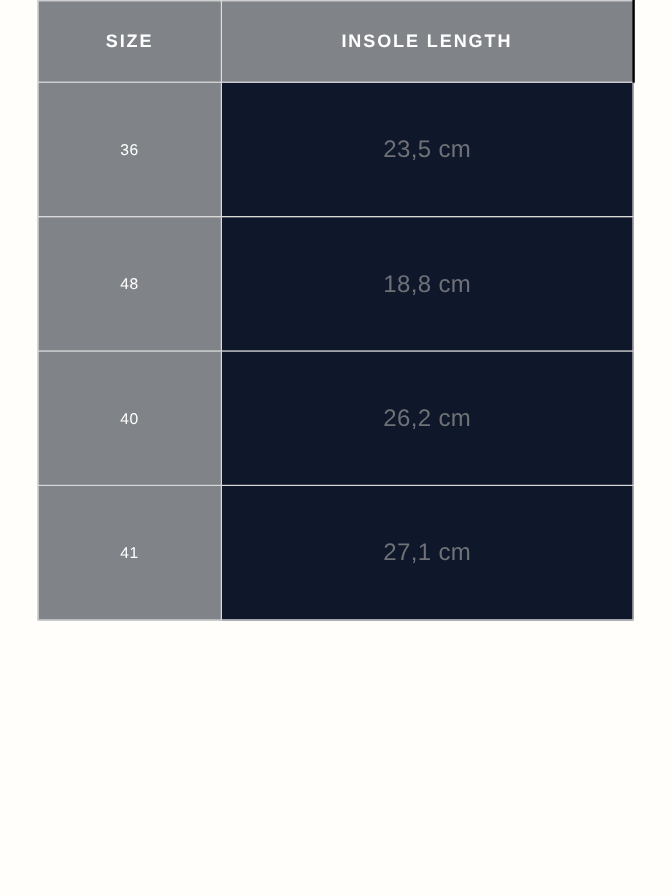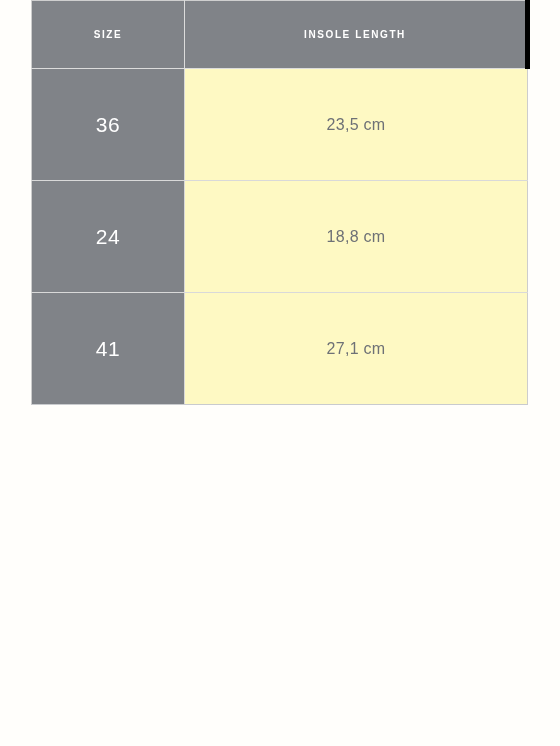--- a/index.html
+++ b/index.html
@@ -32,59 +32,59 @@
   }
 
   .col-size  { width: 153px; }
   .col-len   { width: 343px; }
 
   
   .size-table thead th {
     height: 68px;
     background: #808388;
     color: #ffffff;
-    font-size: 10px;
+    font-size: 15px;
     font-weight: bold;
     letter-spacing: 1.6px;
     text-align: center;
     vertical-align: middle;
     padding: 0;
     border: 1px solid #dcdcdc;
     border-top: 1px solid #cfcfcf;
     box-sizing: border-box;
   }
   .size-table thead th.th-size { border-left: 1px solid #cdcdcd; }
-  .size-table thead th.th-len  { border-right: 5px solid #000000; }
+  .size-table thead th.th-len  { border-right: 2px solid #000000; }
 
   
   .size-table tbody td {
     height: 112px;
     padding: 0;
     text-align: center;
     vertical-align: middle;
     box-sizing: border-box;
     border: 1px solid #d9d9d9;
   }
 
   .cell-size {
     background: #808388;
     color: #ffffff;
-    font-size: 21px;
+    font-size: 13px;
     font-weight: normal;
     letter-spacing: 0.6px;
     border-left: 1px solid #cdcdcd !important;
     border-top-color: #c9ccd0;
     border-bottom-color: #c9ccd0;
     border-right-color: #cfd1d4;
   }
 
   .cell-len {
-    background: #fef9c3;
+    background: #0f172a;
     color: #6e7176;
-    font-size: 16px;
+    font-size: 20px;
     font-weight: normal;
     letter-spacing: 0.3px;
     border-right: 1px solid #cdcdcd !important;
     border-top-color: #dedede;
     border-bottom-color: #dedede;
     border-left-color: #d3d5d8;
   }
 
   
   .size-table tbody tr:last-child td { border-bottom: 1px solid #c9cbce; }
@@ -120,24 +120,32 @@
       <tr>
         <td class="cell-size">
           <span class="cell-inner">36</span>
         </td>
         <td class="cell-len">
           <span class="cell-inner">23,5 cm</span>
         </td>
       </tr>
       <tr>
         <td class="cell-size">
-          <span class="cell-inner">24</span>
+          <span class="cell-inner">48</span>
         </td>
         <td class="cell-len">
           <span class="cell-inner">18,8 cm</span>
+        </td>
+      </tr>
+      <tr>
+        <td class="cell-size">
+          <span class="cell-inner">40</span>
+        </td>
+        <td class="cell-len">
+          <span class="cell-inner">26,2 cm</span>
         </td>
       </tr>
       <tr>
         <td class="cell-size">
           <span class="cell-inner">41</span>
         </td>
         <td class="cell-len">
           <span class="cell-inner">27,1 cm</span>
         </td>
       </tr>

